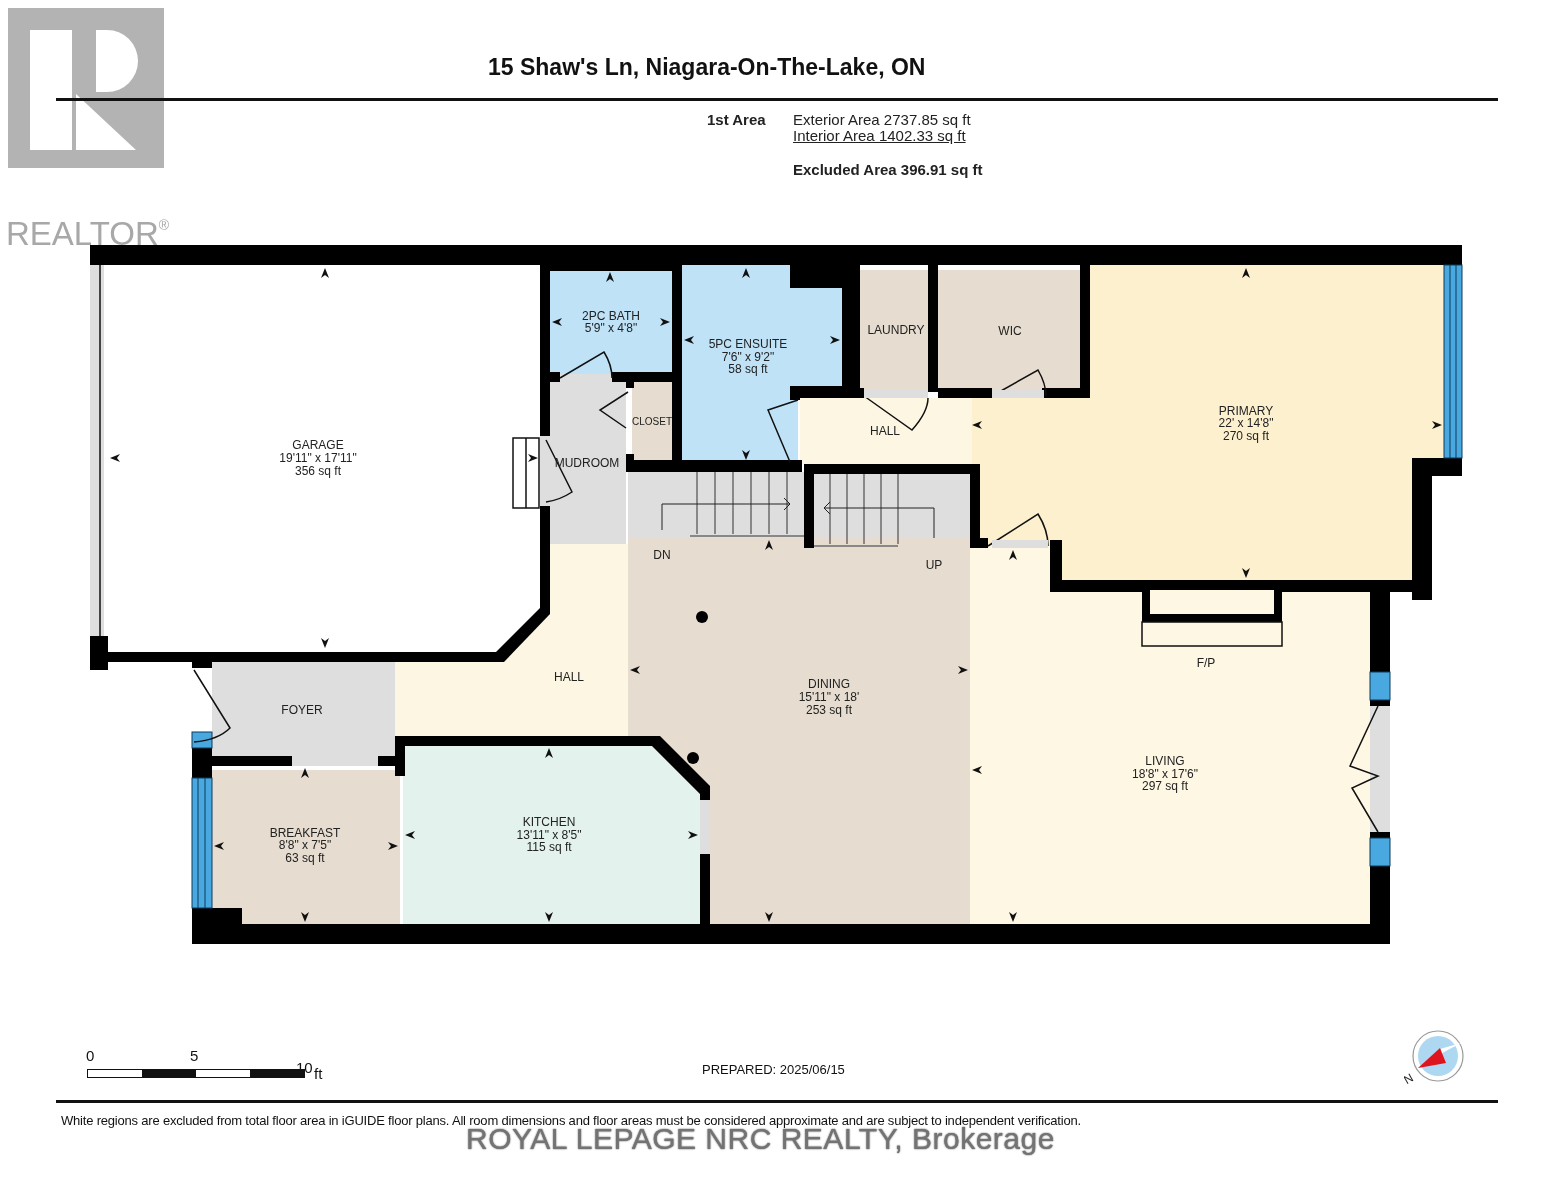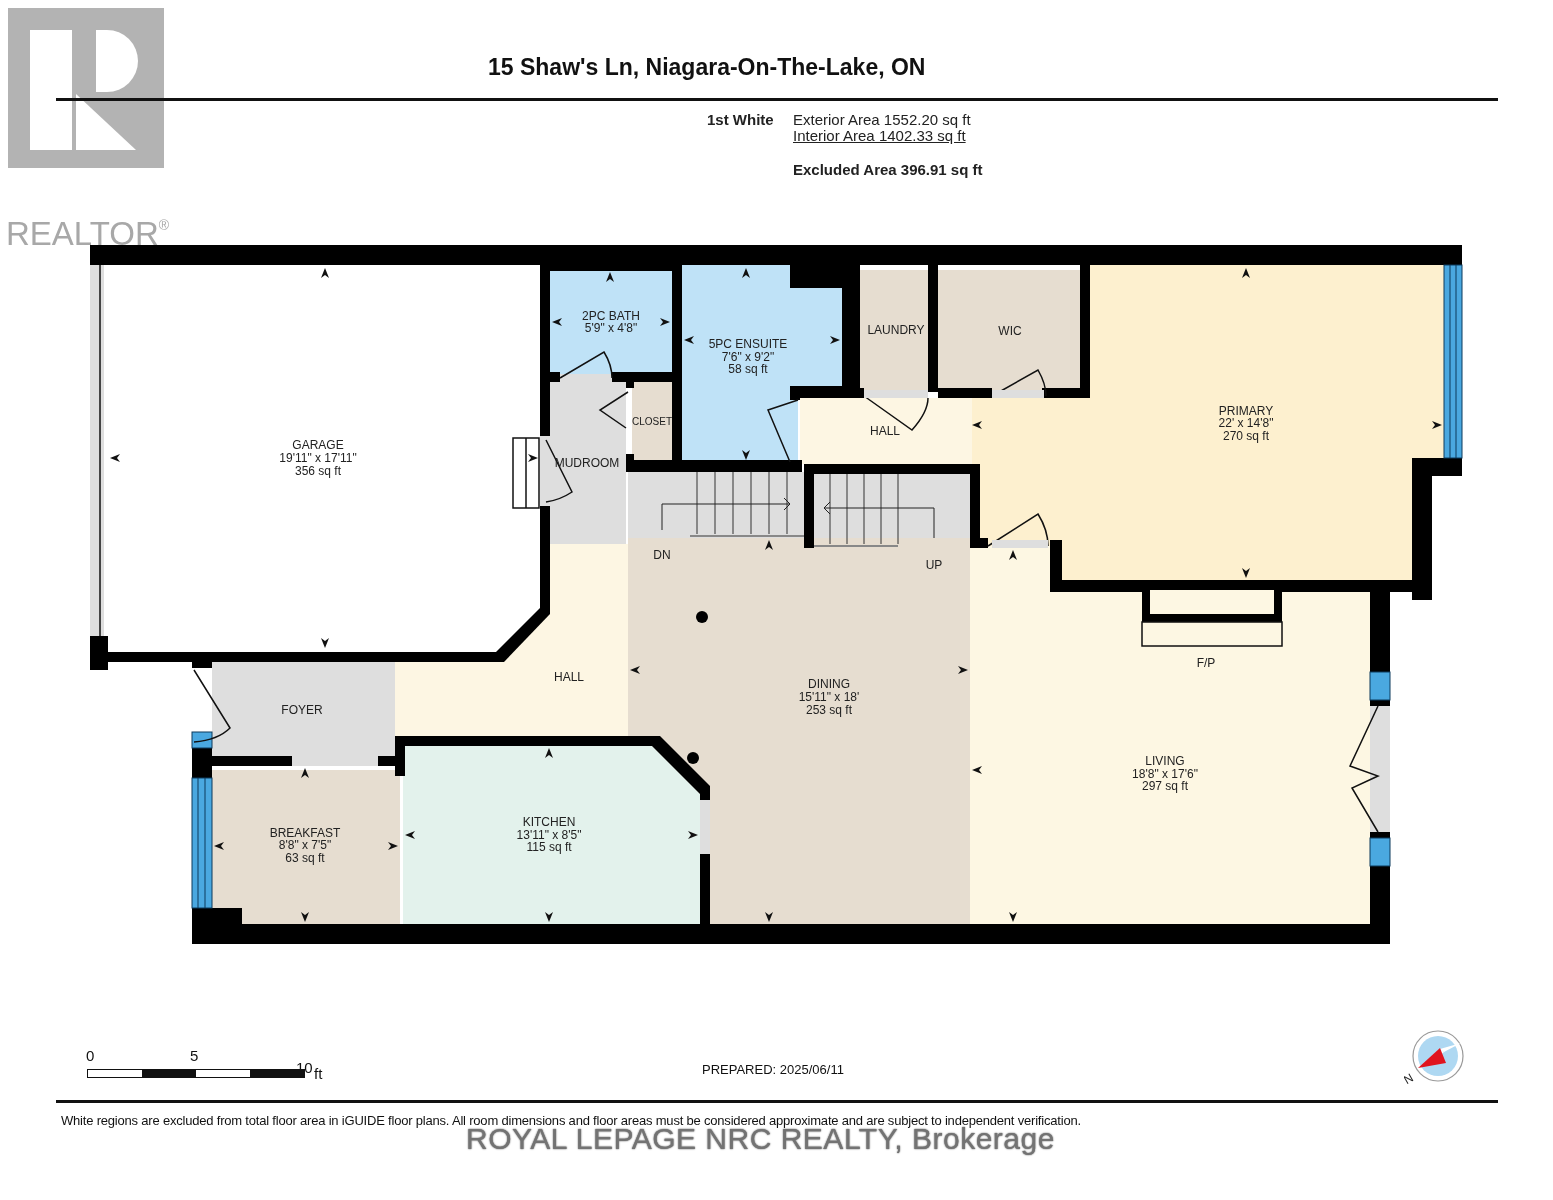--- a/index.html
+++ b/index.html
@@ -32,22 +32,22 @@
 <div id="logo" class="abs">
   <div class="r-stem"></div>
   <div class="r-bowl"></div>
   <div class="r-bowl-in"></div>
   <div class="r-leg"></div>
 </div>
 <div id="logo-text" class="abs"><span>REALTOR</span><sup>®</sup></div>
 
 <div id="title-inner">15 Shaw's Ln, Niagara-On-The-Lake, ON</div>
 <div class="rule" style="top:98px;"></div>
-<div id="floor-label" class="abs">1st White</div>
-<div class="area-line" style="top:111px;">Exterior Area 1552.20 sq ft</div>
+<div id="floor-label" class="abs">1st Area</div>
+<div class="area-line" style="top:111px;">Exterior Area 2737.85 sq ft</div>
 <div class="area-line" style="top:127px;text-decoration:underline;">Interior Area 1402.33 sq ft</div>
 <div class="area-line" style="top:161px;font-weight:bold;">Excluded Area 396.91 sq ft</div>
 
 <svg id="plan" width="1553" height="1000" viewBox="0 0 1553 1000">
   <defs>
     <marker id="tri" viewBox="0 0 10 10" refX="5" refY="5" markerWidth="6" markerHeight="6" orient="auto">
       <path d="M0,0 L10,5 L0,10 L3,5 Z" fill="#111"></path>
     </marker>
   </defs>
 
@@ -301,21 +301,21 @@
   <span class="scale-num" style="left:210px;top:14px;">10</span>
   <div style="position:absolute;left:1px;top:24px;width:216px;height:7px;border:1px solid #111;display:flex;">
     <div style="flex:1;background:#fff;"></div>
     <div style="flex:1;background:#111;"></div>
     <div style="flex:1;background:#fff;"></div>
     <div style="flex:1;background:#111;"></div>
   </div>
   <span class="scale-num" style="left:228px;top:20px;">ft</span>
 </div>
 
-<div id="prepared" class="abs">PREPARED: 2025/06/11</div>
+<div id="prepared" class="abs">PREPARED: 2025/06/15</div>
 
 <svg id="compass" class="abs" width="62" height="56" viewBox="0 0 62 56">
   <circle cx="34" cy="26" r="25" fill="#fff" stroke="#999" stroke-width="1.2"></circle>
   <circle cx="34" cy="26" r="20" fill="#aed8f2"></circle>
   <polygon points="25,34 40,22 36,19" fill="#ffffff"></polygon>
   <polygon points="57,13 36,19 40,22" fill="#ffffff"></polygon>
   <polygon points="14,38 36,18 42,33" fill="#e0141e"></polygon>
   <text x="0" y="52" font-family="Liberation Sans, sans-serif" font-size="12" fill="#222" transform="rotate(-30 6 48)">N</text>
 </svg>
 

